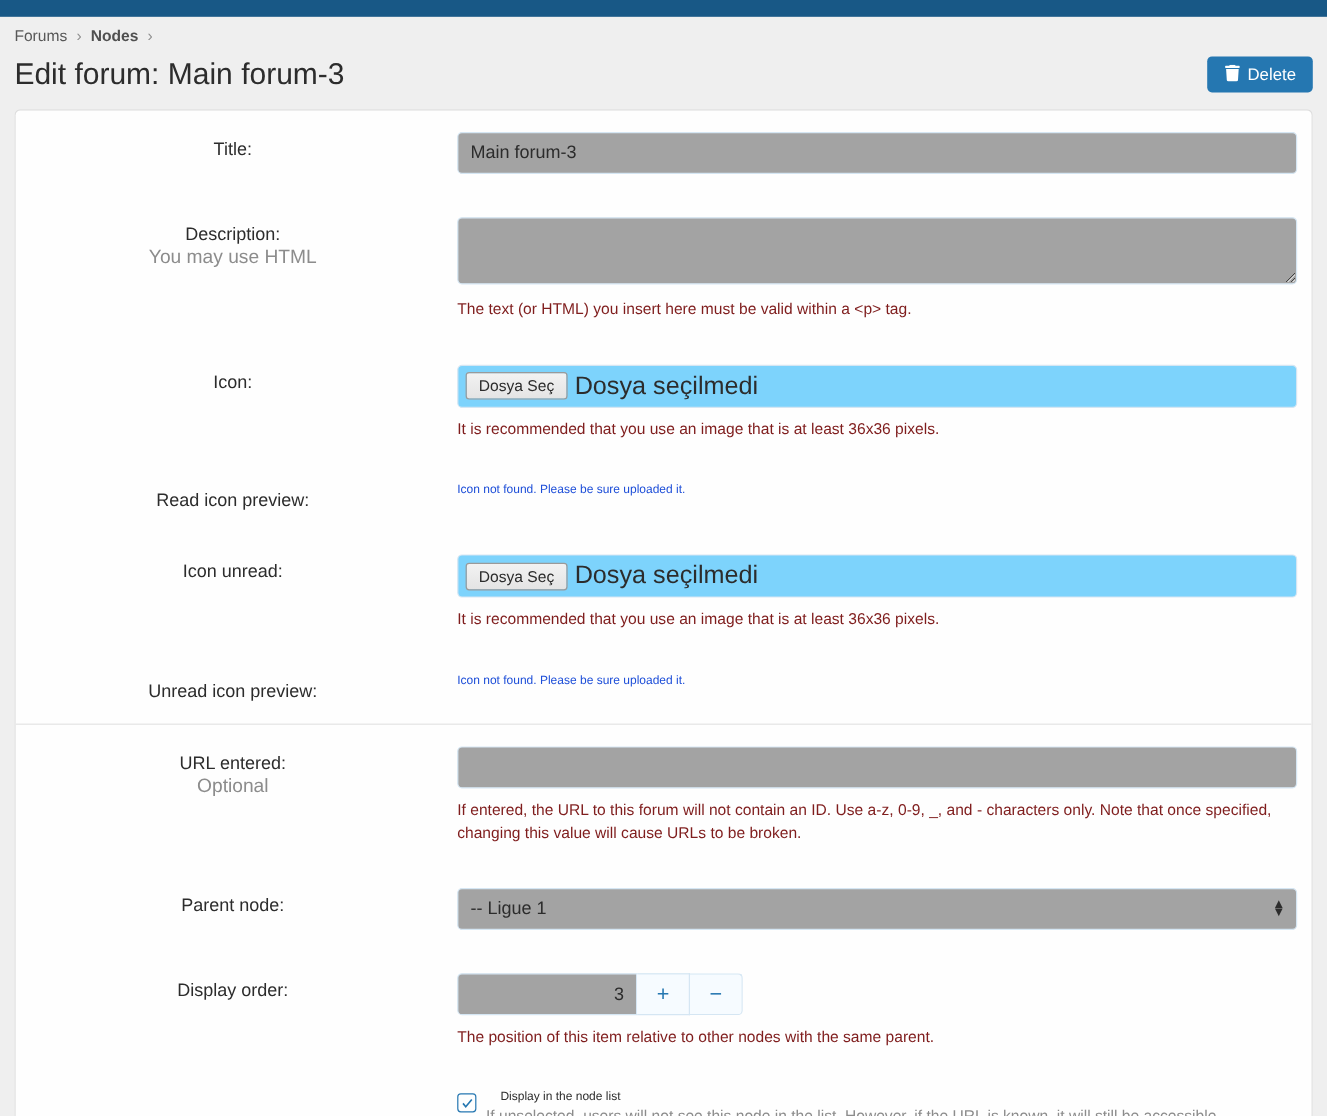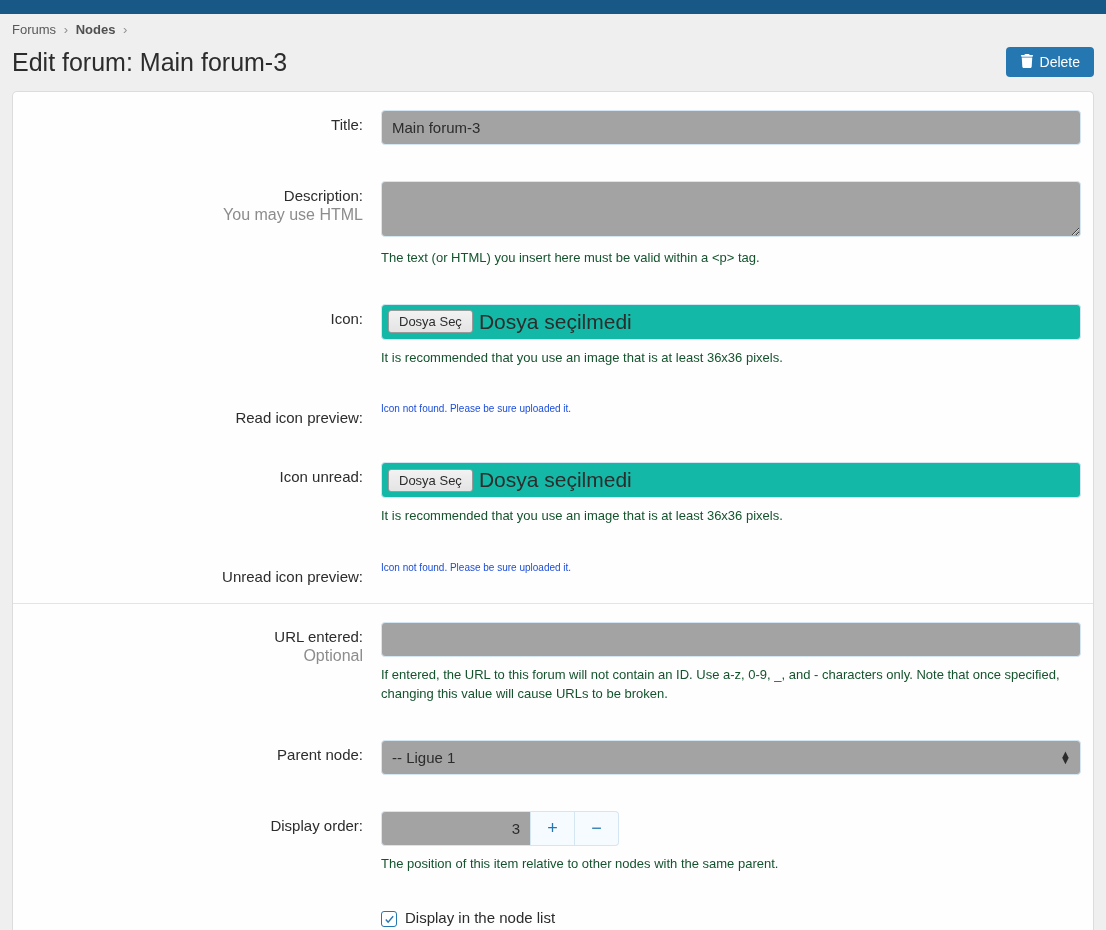--- a/index.html
+++ b/index.html
@@ -11,64 +11,64 @@
 .breadcrumb .sep { margin: 0 4px; color: #909090; }
 .page-header { display: flex; align-items: center; justify-content: space-between; padding: 2px 12px 14px 12px; }
 .page-header h1 { font-size: 25px; font-weight: 400; color: #2c2c2c; }
 .btn { display: inline-flex; gap: 6px; border: none; cursor: pointer; border-radius: 4px; font-size: 14px; padding: 7px 14px; }
 .btn-delete { background: #2577b1; color: #fff; }
 .btn-delete svg { width: 14px; height: 14px; fill: #fff; }
 .panel { background: #fefefe; border: 1px solid #dcdcdc; border-radius: 5px; margin: 0 12px; overflow: hidden; border-bottom: none; }
 .form-row { display: flex; padding: 18px 12px; align-items: flex-start; }
 .form-row + .form-row { }
 .hr-row { border-top: 1px solid #e4e4e4; }
-.label-col { width: 350px; text-align: right; padding-right: 12px; padding-top: 6px; }
+.label-col { width: 350px; text-align: center; padding-right: 12px; padding-top: 6px; }
 .label-col .main-label { font-size: 15px; color: #2c2c2c; }
 .label-col .sub-label { font-size: 16px; color: #8c8c8c; margin-top: 2px; }
 .input-col { flex: 1; padding-left: 6px; }
 .text-input, .textarea-input, .select-input, .num-input {
   width: 100%;
   background: #a3a3a3;
   border: 1px solid #d5e6f3;
   border-radius: 4px;
   padding: 8px 10px;
   font-size: 15px;
   color: #2c2c2c;
 }
 .textarea-input { height: 56px; resize: vertical; font-family: inherit; }
 .file-wrap {
   display: flex; align-items: center;
-  background: #14b8a6;
+  background: #7dd3fc;
   border: 1px solid #d5e6f3;
   border-radius: 4px;
   padding: 5px 6px;
 }
 .file-btn {
   background: linear-gradient(#f2f2f2, #e4e4e4);
   border: 1px solid #9a9a9a;
   border-radius: 3px;
   padding: 3px 10px;
   font-size: 13px;
   cursor: pointer;
   color: #2c2c2c;
 }
 .file-status { margin-left: 6px; font-size: 21px; color: #2c2c2c; }
-.hint { font-size: 13px; color: #14532d; margin-top: 8px; line-height: 1.5; }
+.hint { font-size: 13px; color: #7f1d1d; margin-top: 8px; line-height: 1.5; }
 .static-text { font-size: 10px; color: #1d4ed8; padding-top: 0px; }
 .select-wrap { position: relative; }
 .select-input { appearance: none; -webkit-appearance: none; padding-right: 30px; cursor: pointer; }
 .select-caret { position: absolute; right: 10px; top: 50%; transform: translateY(-50%); pointer-events: none; font-size: 11px; color: #2c2c2c; line-height: 6px; }
 .num-group { display: inline-flex; }
 .num-input { width: 150px; text-align: right; border-radius: 4px 0 0 4px; }
 .step-btn { width: 44px; background: #f6fbff; border: 1px solid #d5e6f3; border-left: none; color: #2577b1; font-size: 18px; cursor: pointer; display: flex; align-items: center; justify-content: center; }
 .step-btn.minus { border-radius: 0 4px 4px 0; }
 .check-row { display: flex; align-items: flex-start; gap: 8px; }
 .check-box { width: 16px; height: 16px; border: 1.5px solid #2577b1; border-radius: 3px; display: flex; align-items: center; justify-content: center; margin-top: 2px; flex-shrink: 0; cursor: pointer; }
 .check-box svg { width: 11px; height: 11px; stroke: #2577b1; stroke-width: 3; fill: none; }
-.check-content .lbl { font-size: 15px; color: #2c2c2c; }
+.check-content .lbl { font-size: 10px; color: #2c2c2c; margin-left: 12px; }
 .check-content .sub { font-size: 13px; color: #8c8c8c; margin-top: 2px; }
 </style>
 </head>
 <body>
 
 <div class="topbar"></div>
 
 <div class="breadcrumb">
   <a href="#">Forums</a>
   <span class="sep">›</span>

